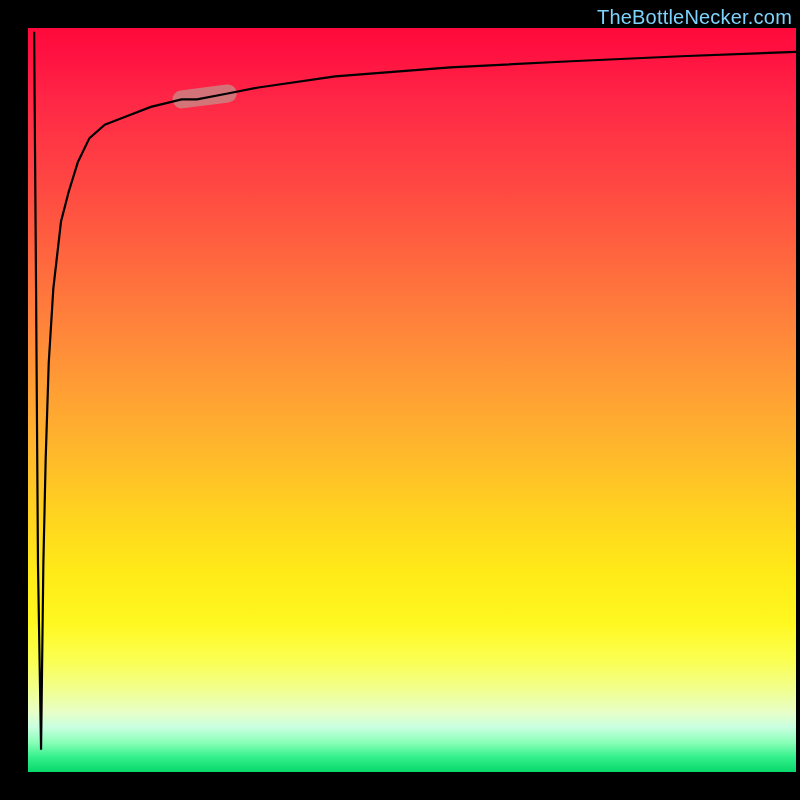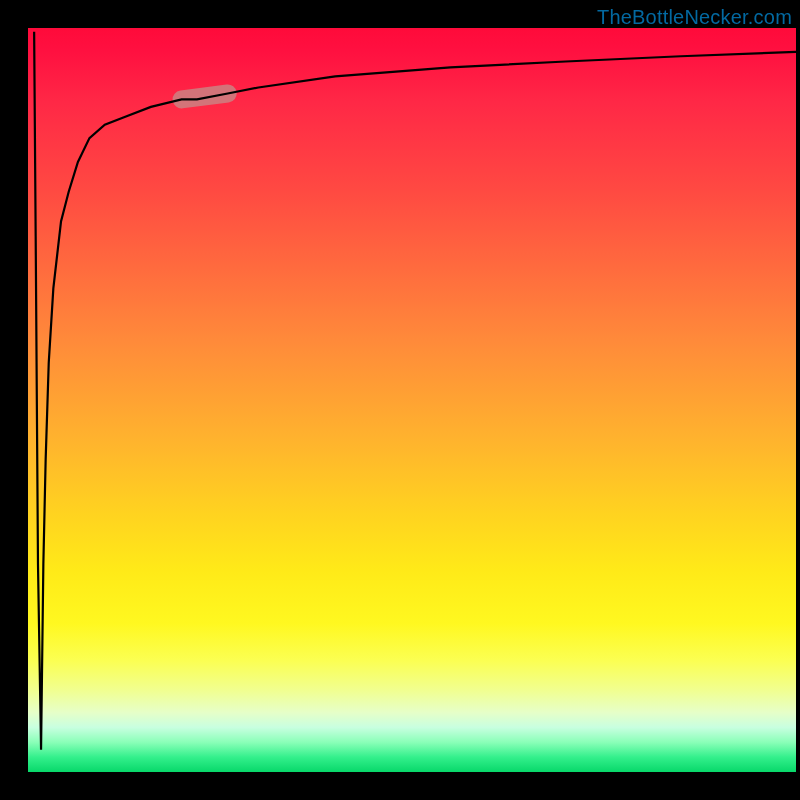--- a/index.html
+++ b/index.html
@@ -53,21 +53,21 @@
     position: absolute;
     inset: 0;
     width: 100%;
     height: 100%;
     overflow: visible;
   }
   .watermark {
     position: absolute;
     top: 6px;
     right: 8px;
-    color: #0369a1;
+    color: #7dd3fc;
     font-size: 20px;
     font-weight: 400;
     letter-spacing: 0.2px;
     user-select: none;
   }
   .marker {
     stroke: #c78a88;
     stroke-width: 18;
     stroke-linecap: round;
     opacity: 0.78;

